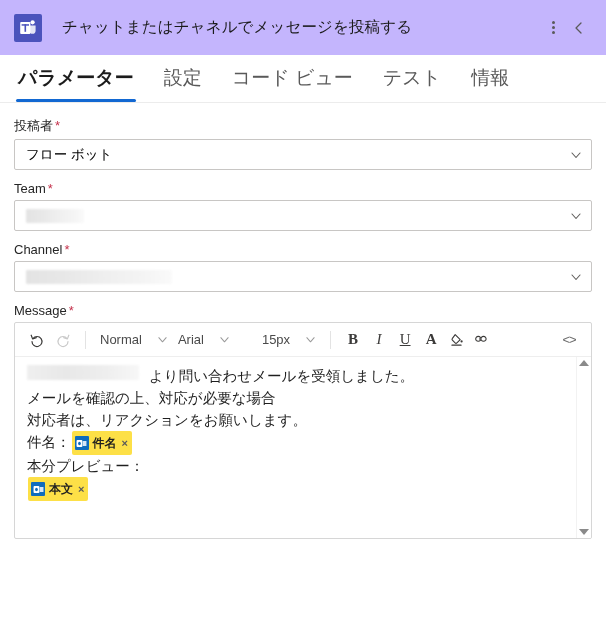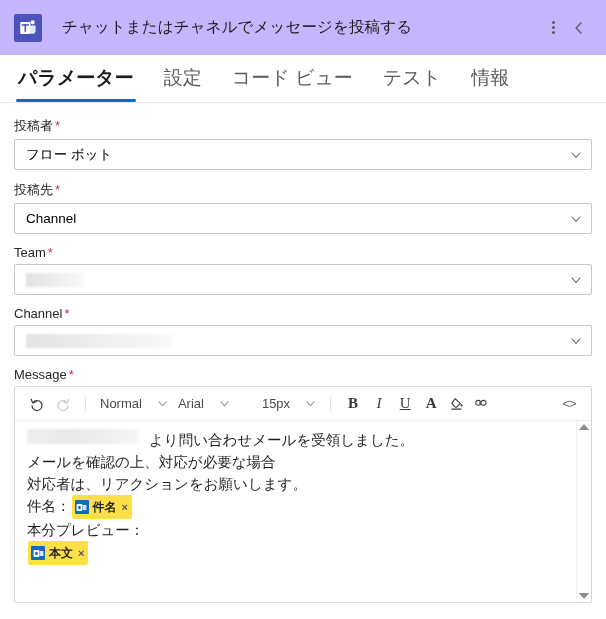--- a/index.html
+++ b/index.html
@@ -304,33 +304,20 @@
     <div class="select">
       <span>フロー ボット</span>
       <span class="chev">
         <svg width="12" height="12" viewBox="0 0 12 12">
             <polyline points="2,4 6,8.5 10,4" fill="none" stroke="#605e5c" stroke-width="1.1" stroke-linecap="round" stroke-linejoin="round"></polyline>
           </svg>
       </span>
     </div>
   </div>
 
-  <div class="field">
-    <label class="field-label">
-      <span>投稿先</span><span class="req">*</span>
-    </label>
-    <div class="select">
-      <span>Channel</span>
-      <span class="chev">
-        <svg width="12" height="12" viewBox="0 0 12 12">
-            <polyline points="2,4 6,8.5 10,4" fill="none" stroke="#605e5c" stroke-width="1.1" stroke-linecap="round" stroke-linejoin="round"></polyline>
-          </svg>
-      </span>
-    </div>
-  </div>
 
   <div class="field">
     <label class="field-label">
       <span>Team</span><span class="req">*</span>
     </label>
     <div class="select">
       <span class="redact team"></span>
       <span class="chev">
         <svg width="12" height="12" viewBox="0 0 12 12">
             <polyline points="2,4 6,8.5 10,4" fill="none" stroke="#605e5c" stroke-width="1.1" stroke-linecap="round" stroke-linejoin="round"></polyline>

